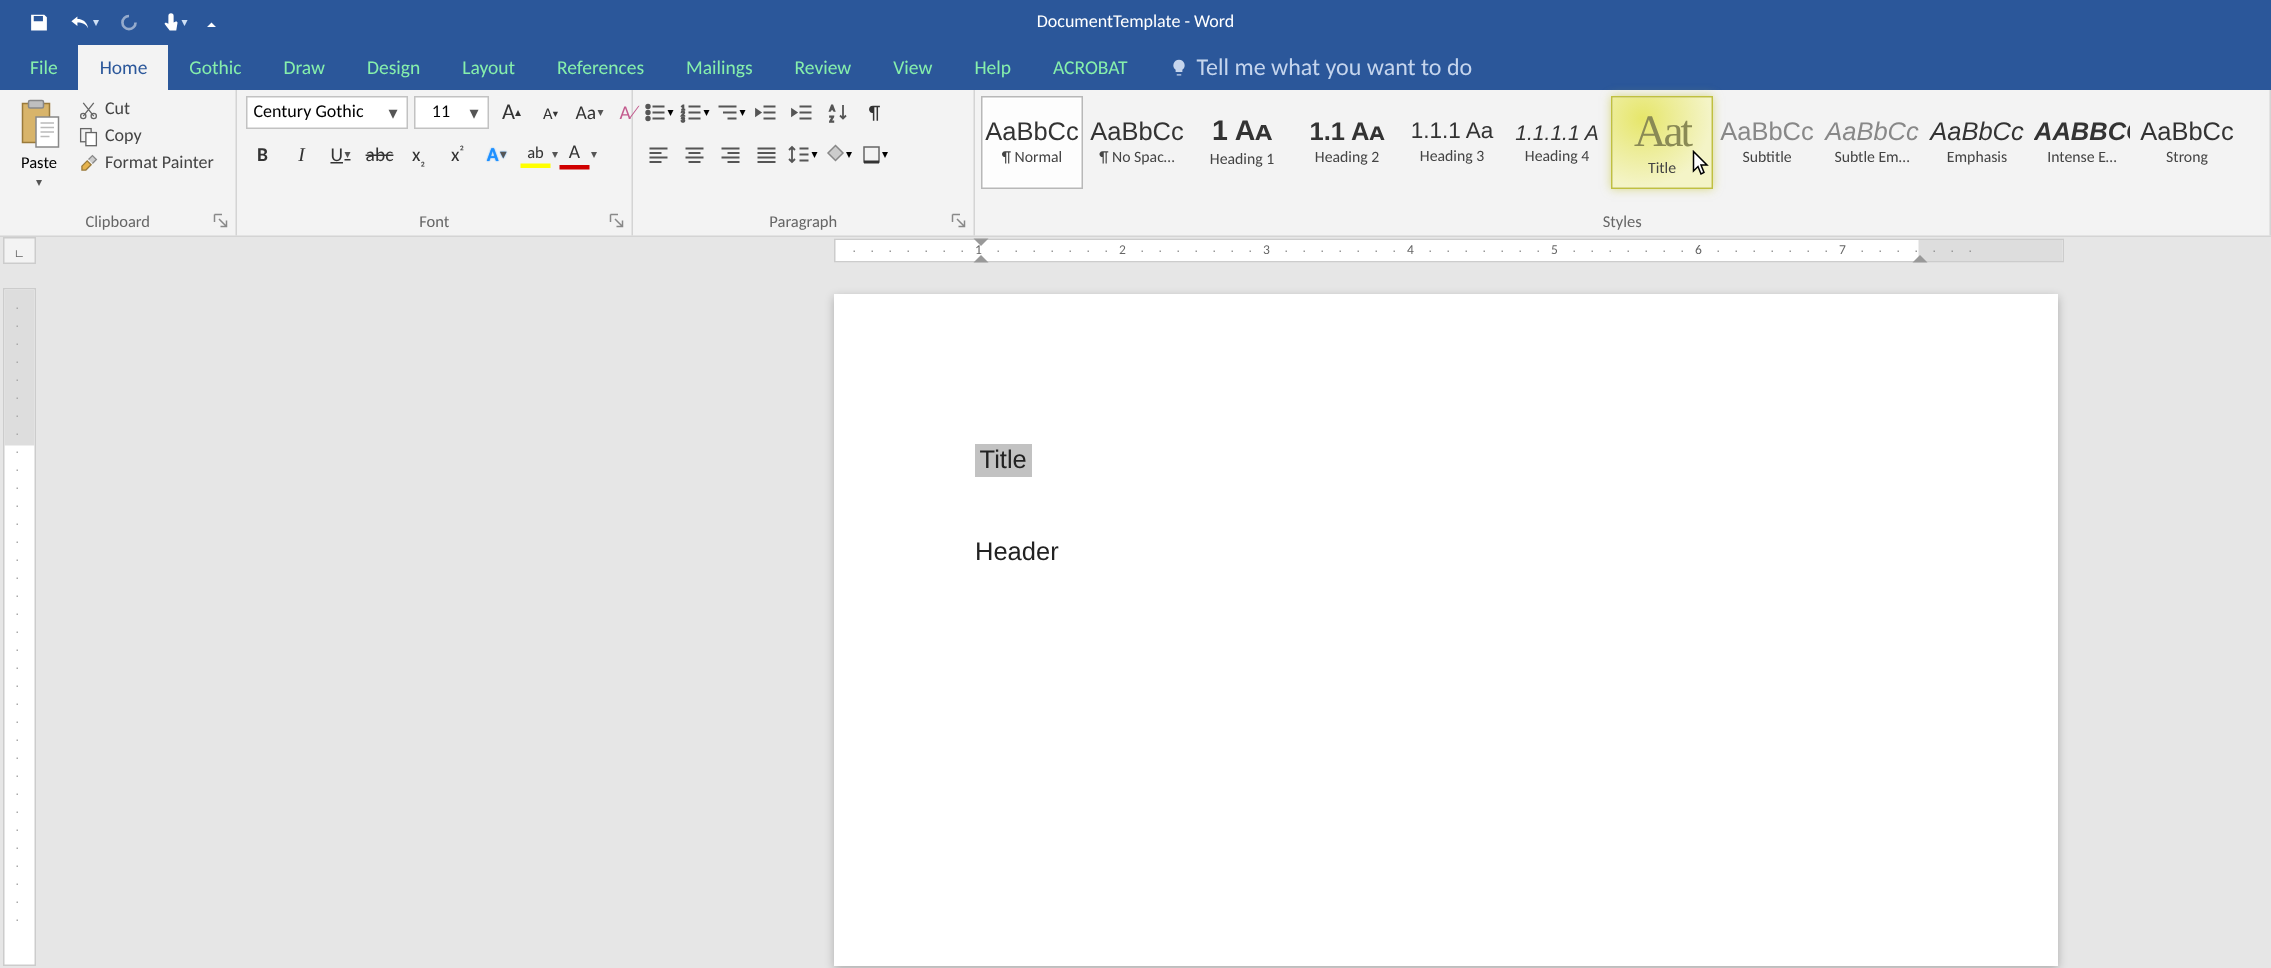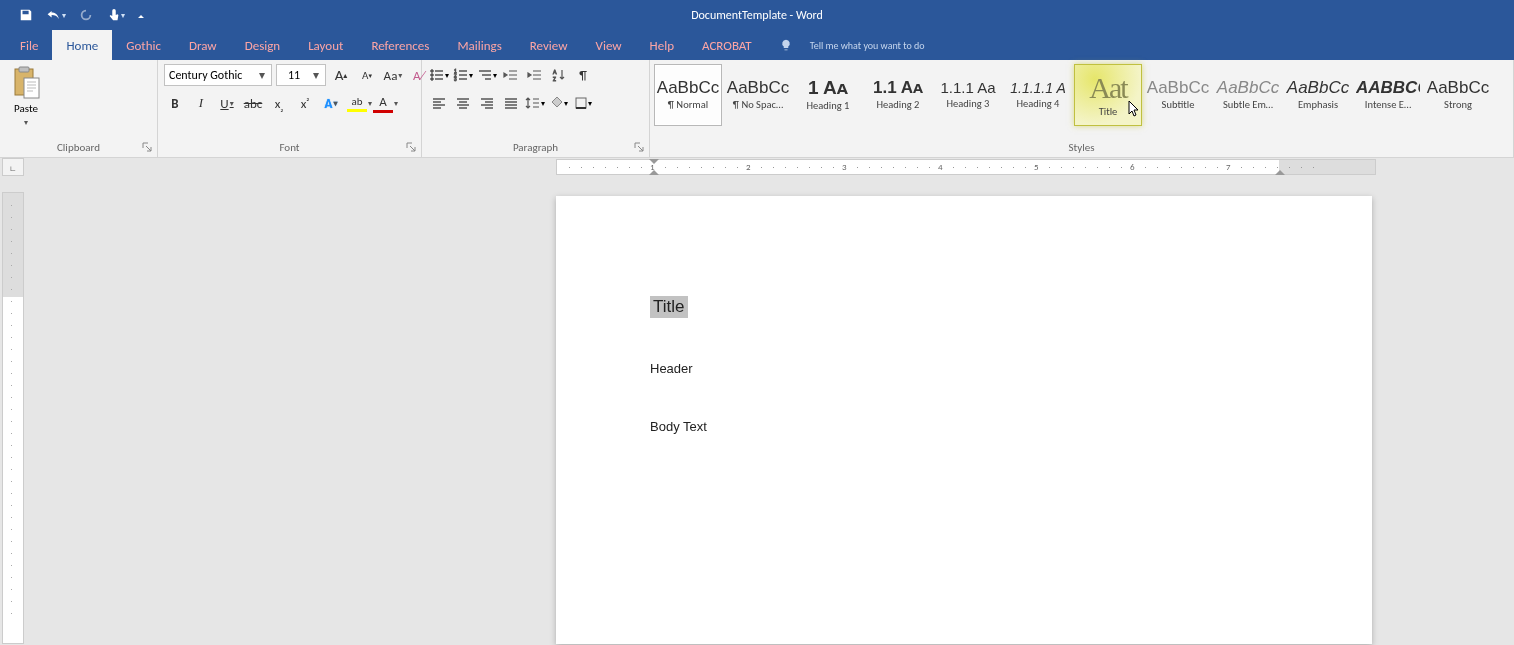--- a/index.html
+++ b/index.html
@@ -9,24 +9,24 @@
 .titlebar { height: 30px; background: #2b579a; color: #fff; display: flex; align-items: center; position: relative; font-size: 12px; }
 .titlebar .qat { display: flex; align-items: center; gap: 6px; padding-left: 14px; }
 .titlebar .qat > span { display: inline-flex; align-items: center; justify-content: center; width: 24px; height: 24px; cursor: default; }
 .titlebar .qat svg { fill: #fff; }
 .titlebar .apptitle { position: absolute; left: 50%; transform: translateX(-50%); }
 .titlebar .wincontrols { position: absolute; right: 6px; top: 0; height: 30px; display: flex; align-items: center; gap: 4px; opacity: .25; }
 .titlebar .wincontrols span { width: 40px; height: 20px; }
 
 
 .tabs { height: 30px; background: #2b579a; display: flex; align-items: stretch; padding-left: 6px; }
-.tab { padding: 0 14px; color: #fca5a5; font-size: 13px; display: flex; align-items: center; cursor: default; }
+.tab { padding: 0 14px; color: #86efac; font-size: 13px; display: flex; align-items: center; cursor: default; }
 .tab.file { background: #2b579a; }
 .tab.active { background: #f3f3f3; color: #2b579a; }
-.tellme { display: flex; align-items: center; color: #c5d5ed; font-size: 10px; margin-left: 14px; gap: 18px; }
+.tellme { display: flex; align-items: center; color: #c5d5ed; font-size: 16px; margin-left: 14px; gap: 6px; }
 .tellme svg { fill: #c5d5ed; }
 
 
 .ribbon { height: 98px; background: #f3f3f3; border-bottom: 1px solid #d4d4d4; display: flex; align-items: stretch; position: relative; }
 .group { border-right: 1px solid #d4d4d4; display: flex; flex-direction: column; justify-content: space-between; }
 .group-body { display: flex; align-items: flex-start; padding: 4px 6px 0 6px; flex: 1; }
 .group-label { height: 18px; line-height: 18px; font-size: 11px; color: #666; text-align: center; position: relative; }
 .group-label .dlaunch { position: absolute; right: 4px; top: 2px; width: 12px; height: 12px; }
 .group-label .dlaunch svg { stroke: #888; fill: none; }
 
@@ -91,21 +91,21 @@
 .hruler .grayzone-r { position: absolute; right: 0; top: 0; bottom: 0; background: #ddd; }
 .hruler .indent-top { position: absolute; top: -1px; width: 0; height: 0; border-left: 5px solid transparent; border-right: 5px solid transparent; border-top: 5px solid #999; }
 .hruler .indent-bot { position: absolute; bottom: -1px; width: 0; height: 0; border-left: 5px solid transparent; border-right: 5px solid transparent; border-bottom: 5px solid #999; }
 
 
 .docarea { position: absolute; left: 0; right: 0; top: 176px; bottom: 0; background: #e6e6e6; display: flex; }
 .vruler { width: 22px; background: #fff; border: 1px solid #ccc; margin-left: 2px; margin-top: 16px; height: 452px; position: relative; }
 .vruler .grayzone-t { position: absolute; left: 0; right: 0; top: 0; height: 104px; background: #ddd; }
 .vruler .vtick { position: absolute; left: 8px; width: 1px; height: 1px; background: #aaa; }
 .page { position: absolute; left: 556px; top: 20px; width: 816px; background: #fff; box-shadow: 0 2px 6px rgba(0,0,0,.25); padding: 100px 94px 60px 94px; min-height: 448px; }
-.page .line { font-family: "Century Gothic","Segoe UI",sans-serif; font-size: 13px; color: #222; margin-bottom: 40px; display: inline-block; }
+.page .line { font-family: "Century Gothic","Segoe UI",sans-serif; font-size: 17px; color: #222; margin-bottom: 40px; display: inline-block; }
 .page .title-sel { background: #c2c2c2; padding: 1px 3px; font-family: "Century Gothic","Segoe UI",sans-serif; font-size: 17px; color: #222; display: inline-block; margin-bottom: 40px; }
 
 small.sup,sup{font-size:10px}
 </style>
 </head>
 <body>
 
 <div class="titlebar">
   <div class="qat">
     <span>
@@ -172,20 +172,44 @@
       <div class="clip">
         <div class="paste-btn">
           <svg class="pic" viewBox="0 0 30 34">
             <rect x="4" y="3" width="18" height="26" fill="#d8b46a" stroke="#9a7a3a"></rect>
             <rect x="8" y="1" width="10" height="5" rx="1" fill="#bfbfbf" stroke="#888"></rect>
             <rect x="13" y="12" width="15" height="20" fill="#fff" stroke="#888"></rect>
             <path d="M16 16h9M16 19h9M16 22h9M16 25h6" stroke="#bbb"></path>
           </svg>
           <span>Paste</span>
           <span style="font-size:8px;color:#555">▾</span>
+        </div>
+        <div class="clip-right">
+          <div class="row">
+            <svg width="14" height="14" viewBox="0 0 16 16">
+                <path d="M4 3l8 10M12 3L4 13" stroke="#666" fill="none"></path>
+                <circle cx="4" cy="13" r="2" fill="none" stroke="#666"></circle>
+                <circle cx="12" cy="13" r="2" fill="none" stroke="#666"></circle>
+              </svg>
+            <span>Cut</span>
+          </div>
+          <div class="row">
+            <svg width="14" height="14" viewBox="0 0 16 16">
+                <rect x="2" y="2" width="8" height="10" fill="none" stroke="#666"></rect>
+                <rect x="6" y="5" width="8" height="10" fill="#fff" stroke="#666"></rect>
+              </svg>
+            <span>Copy</span>
+          </div>
+          <div class="row">
+            <svg width="14" height="14" viewBox="0 0 16 16">
+                <path d="M3 10l4-4 3 3-4 4H3v-3z" fill="#e6b34c" stroke="#9a7a3a"></path>
+                <path d="M8 5l3-3 3 3-3 3" fill="#ccc" stroke="#888"></path>
+              </svg>
+            <span>Format Painter</span>
+          </div>
         </div>
       </div>
     </div>
     <div class="group-label">
       <span>Clipboard</span>
       <span class="dlaunch"><svg width="12" height="12" viewBox="0 0 12 12">
             <path d="M2 2h5M2 2v5M5 5l5 5M10 6v4h-4"></path>
           </svg></span>
     </div>
   </div>
@@ -500,19 +524,18 @@
       <span class="vtick" style="top: 360px;"></span>
       <span class="vtick" style="top: 372px;"></span>
       <span class="vtick" style="top: 384px;"></span>
       <span class="vtick" style="top: 396px;"></span>
       <span class="vtick" style="top: 408px;"></span>
       <span class="vtick" style="top: 420px;"></span>
     </div>
   <div class="page" id="page">
       <div><span class="title-sel">Title</span></div>
       <div><span class="line">Header</span></div>
-      <div><span class="line">Body Text</span></div>
     </div>
 </div>
 
 <svg class="cursor" style="left:1128px; top:100px" viewBox="0 0 12 18">
   <path d="M1 1l0 13 3-3 2 5 2-1-2-5h4z" fill="#fff" stroke="#000" stroke-width="1"></path>
 </svg>
 
 </body></html>

